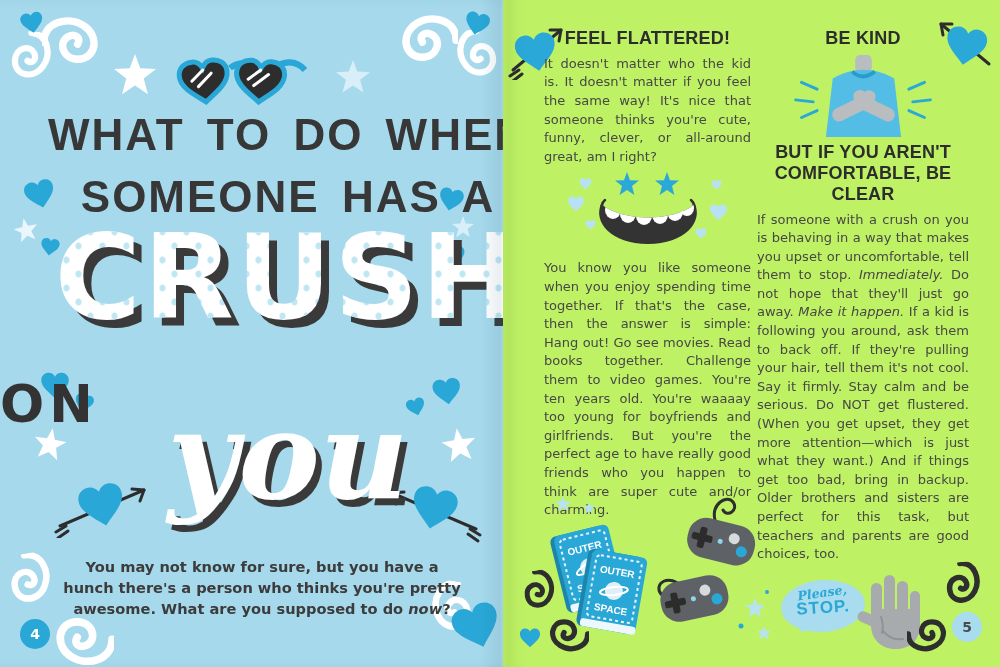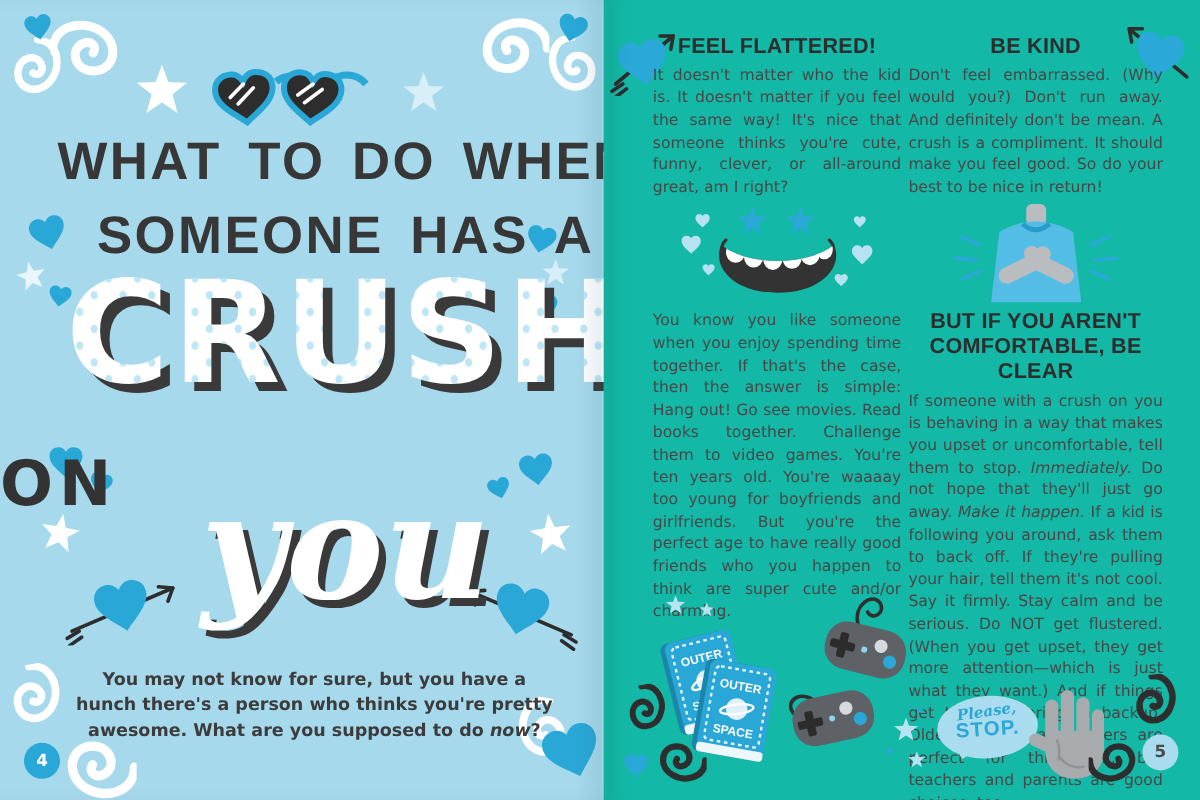--- a/index.html
+++ b/index.html
@@ -2,21 +2,21 @@
 <html><head>
 <meta charset="utf-8">
 <style>
   html,body{margin:0;padding:0;}
   body{width:1000px;height:667px;overflow:hidden;background:#ffffff;
        font-family:"DejaVu Sans",sans-serif;}
   .spread{position:relative;width:1000px;height:667px;}
   .page{position:absolute;top:0;height:667px;overflow:hidden;}
   .page-left{left:0;width:576px;background:#a7d9ec;
              box-shadow:inset -16px 0 20px -12px rgba(40,90,115,.28);}
-  .page-right{left:503px;width:497px;background:#14b8a6;
+  .page-right{left:503px;width:497px;background:#bef264;
               box-shadow:inset 12px 0 14px -10px rgba(0,0,0,.07);}
   .deco{position:absolute;pointer-events:none;}
 
   
   .t-line{position:absolute;left:0;width:100%;text-align:center;
           font-family:"Liberation Sans",sans-serif;font-weight:700;
           color:#373737;font-size:44px;letter-spacing:2px;word-spacing:8px;
           font-stretch:condensed;}
   .t1{top:110px;} .t2{top:172px;}
   .crush-wrap{position:absolute;top:216px;left:0;width:100%;height:180px;text-align:center;}
@@ -256,21 +256,20 @@
         <use href="#sym-heart" x="148" y="10" width="11" height="10" color="#b7e2f3"></use>
         <use href="#sym-heart" x="16" y="8" width="13" height="12" color="#b7e2f3"></use>
       </svg>
 
       <p class="sec-p"><span>You know you like someone when you enjoy spending time together. If that's the case, then the answer is simple: Hang out! Go see movies. Read books together. Challenge them to video games. You're ten years old. You're waaaay too young for boyfriends and girlfriends. But you're the perfect age to have really good friends who you happen to think are super cute and/or charming.</span></p>
     </div>
 
     
     <div class="col col2">
       <h3 class="sec-h">BE KIND</h3>
-      <p class="sec-p"><span>Don't feel embarrassed. (Why would you?) Don't run away. And definitely don't be mean. A crush is a compliment. It should make you feel good. So do your best to be nice in return!</span></p>
 
       <svg class="illus" width="170" height="82" viewBox="0 0 170 84">
         <g stroke="#2aa8d8" stroke-width="3" stroke-linecap="round">
           <path d="M22 28 L38 35"></path>
             <path d="M16 46 L34 48"></path>
             <path d="M22 64 L38 57"></path>
           <path d="M148 28 L132 35"></path>
             <path d="M154 46 L136 48"></path>
             <path d="M148 64 L132 57"></path>
         </g>

